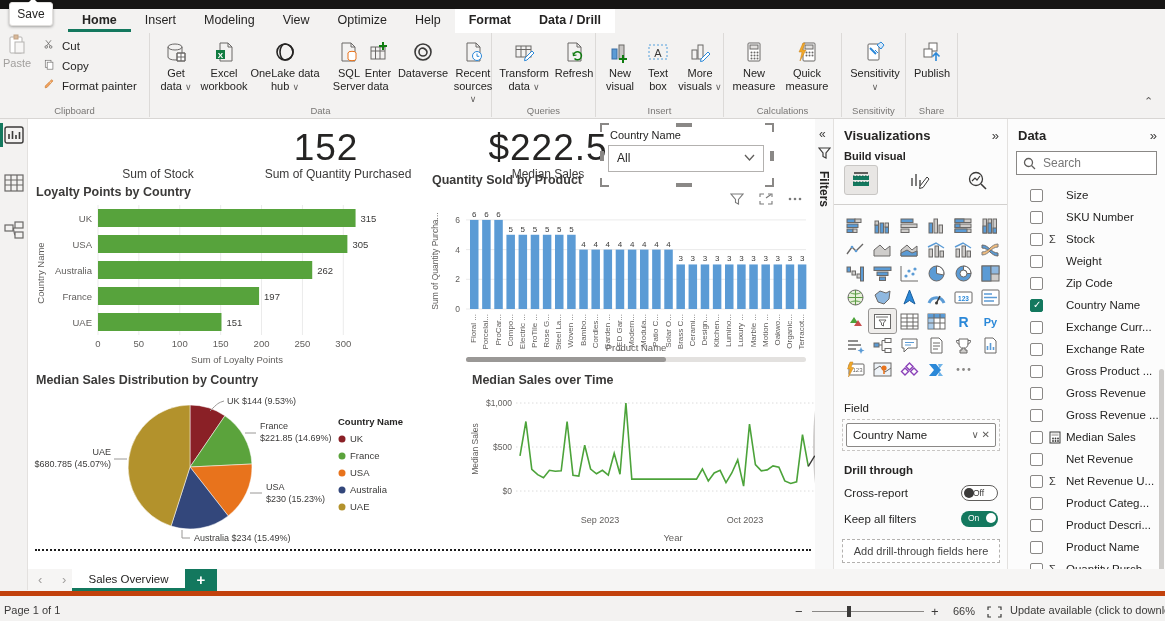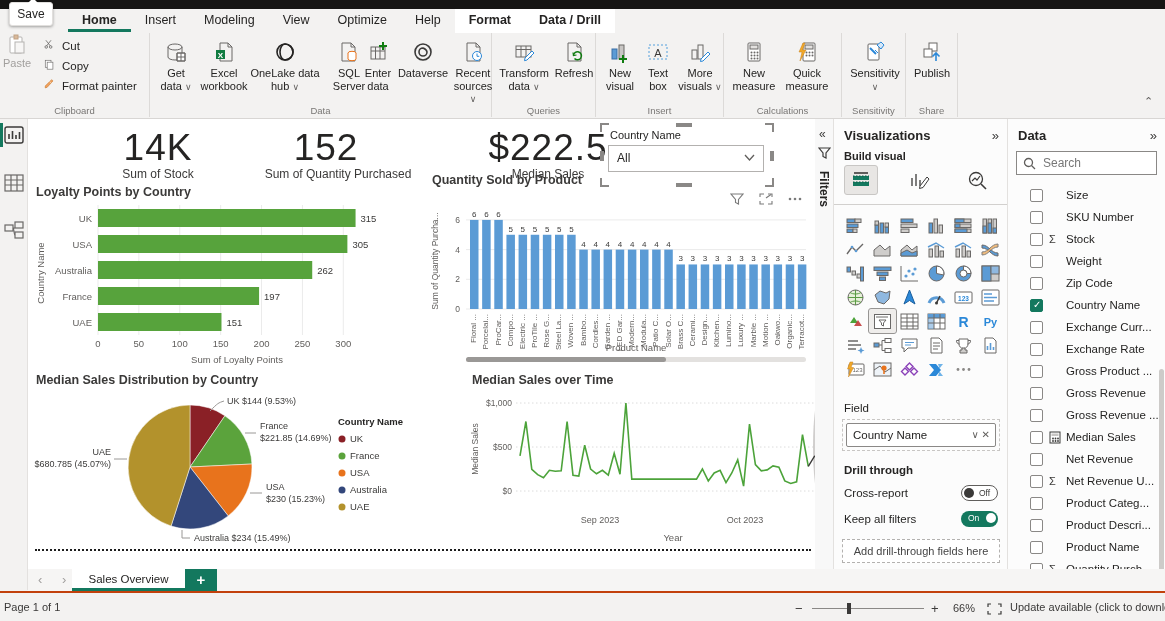--- a/index.html
+++ b/index.html
@@ -71,21 +71,21 @@
   #fieldlbl { position:absolute; left:10px; top:283px; font-size:11.5px; color:#252423; }
   #fieldwell { position:absolute; left:8px; top:300px; width:158px; border:1px dashed #c8c6c4; padding:3px; }
   #fieldpill { height:24px; background:#fff; border:1px solid #8a8886; border-radius:2px;
     font-size:11.5px; line-height:22px; padding:0 6px; color:#252423; position:relative; }
   #fieldpill .picons { position:absolute; right:5px; top:0; color:#605e5c; font-size:10px; }
   #drillhead { position:absolute; left:10px; top:345px; font-size:11.5px; font-weight:bold; }
   .drillrow { position:absolute; left:10px; font-size:11.5px; color:#252423; width:154px; }
   .toggle { position:absolute; right:0px; top:-2px; width:37px; height:16px; border-radius:8px; font-size:8.5px; }
   .toggle.off { border:1px solid #605e5c; color:#3b3a39; background:#fff; }
   .toggle.off .knob { position:absolute; left:2px; top:2px; width:10px; height:10px; border-radius:50%; background:#3b3a39; }
-  .toggle.off .tlabel { position:absolute; left:17px; top:2px;text-align:center; }
+  .toggle.off .tlabel { position:absolute; left:11px; top:2px;text-align:center; }
   .toggle.on  { background:#13785e; color:#fff; }
   .toggle.on .knob { position:absolute; right:2px; top:2px; width:10px; height:10px; border-radius:50%; background:#fff; }
   .toggle.on .tlabel { position:absolute; left:7px; top:2px; }
   #adddrill { position:absolute; left:8px; top:420px; width:158px; height:24px; border:1px dashed #b3b1af;
     background:#fff; font-size:11px; color:#444; text-align:center; line-height:22px; }
 
   #datapane { left:1008px; top:119px; width:157px; height:471px; background:#fcfcfc; }
   #searchbox { position:absolute; left:8px; top:32px; width:141px; height:24px; border:1px solid #8a8886;
     background:#fff; font-size:12px; color:#777; line-height:22px; padding-left:26px; }
   #searchbox svg { position:absolute; left:6px; top:5px; }
@@ -98,21 +98,21 @@
   .flabel { position:absolute; left:50px; top:4px; white-space:nowrap; }
   #datascroll { position:absolute; right:1px; top:250px; width:5px; height:215px; background:#cdcbc9; border-radius:3px; }
 
   
   #tabstrip { left:28px; top:569px; width:1137px; height:22px; background:#f6f5f4; }
   #pagearrows { position:absolute; left:10px; top:3px; color:#a19f9d; font-size:13px; letter-spacing:8px; }
   #pagetab { position:absolute; left:44px; top:0px; width:113px; height:22px; background:#fff;
     border-bottom:3px solid #13785e; text-align:center; font-size:11.5px; line-height:20px; color:#252423; }
   #plustab { position:absolute; left:157px; top:0px; width:32px; height:22px; background:#13785e;
     color:#fff; text-align:center; font-size:15px; font-weight:bold; line-height:21px; }
-  #statusbar { left:0; top:591px; width:1165px; height:30px; background:#f3f2f1; border-top:2px solid #c2410c; }
+  #statusbar { left:0; top:591px; width:1165px; height:30px; background:#f3f2f1; border-top:5px solid #c2410c; }
   #pageinfo { position:absolute; left:4px; top:8px; font-size:11px; color:#3b3a39; }
   #zoomctl { position:absolute; left:795px; top:8px; font-size:13px; color:#3b3a39; }
   #zoomtrack { position:absolute; left:17px; top:7px; width:112px; height:1px; background:#8a8886; }
   #zoomhandle { position:absolute; left:52px; top:2px; width:4px; height:11px; background:#3b3a39; }
   #zoomplus { position:absolute; left:136px; top:0; }
   #zoompct { position:absolute; left:158px; top:1px; font-size:11px; }
   #fiticon { position:absolute; left:192px; top:2px; }
   #updatetxt { position:absolute; left:1010px; top:8px; font-size:11px; color:#3b3a39; white-space:nowrap; }
 
   .chartbox { position:absolute; }
@@ -429,21 +429,20 @@
           <g fill="none" stroke="#6a6867" stroke-width="1.2">
             <rect x="1" y="4" width="8" height="6"></rect>
             <rect x="11" y="1" width="8" height="6"></rect>
             <rect x="11" y="11" width="8" height="6"></rect>
             <path d="M9 7 h2 M9 7 C10 7 10 14 11 14"></path>
           </g>
         </svg></div>
   </div>
 
   <div class="abs" id="canvas">
-    <div class="kpival" style="left:30px; top:8px;  width:200px;">14K</div>
     <div class="kpilbl" style="left:30px; top:48px; width:200px;">Sum of  Stock</div>
     <div class="kpival" style="left:198px; top:8px;  width:200px;">152</div>
     <div class="kpilbl" style="left:210px; top:48px; width:200px;">Sum of Quantity Purchased</div>
     <div class="kpival" style="left:420px; top:8px;  width:200px;">$222.5</div>
     <div class="kpilbl" style="left:420px; top:48px; width:200px;">Median Sales</div>
 
     <div id="slicer">
       <div class="corner" style="left:-4px;top:-4px;border-right:none;border-bottom:none;"></div>
       <div class="corner" style="right:-4px;top:-4px;border-left:none;border-bottom:none;"></div>
       <div class="corner" style="left:-4px;bottom:-4px;border-right:none;border-top:none;"></div>

